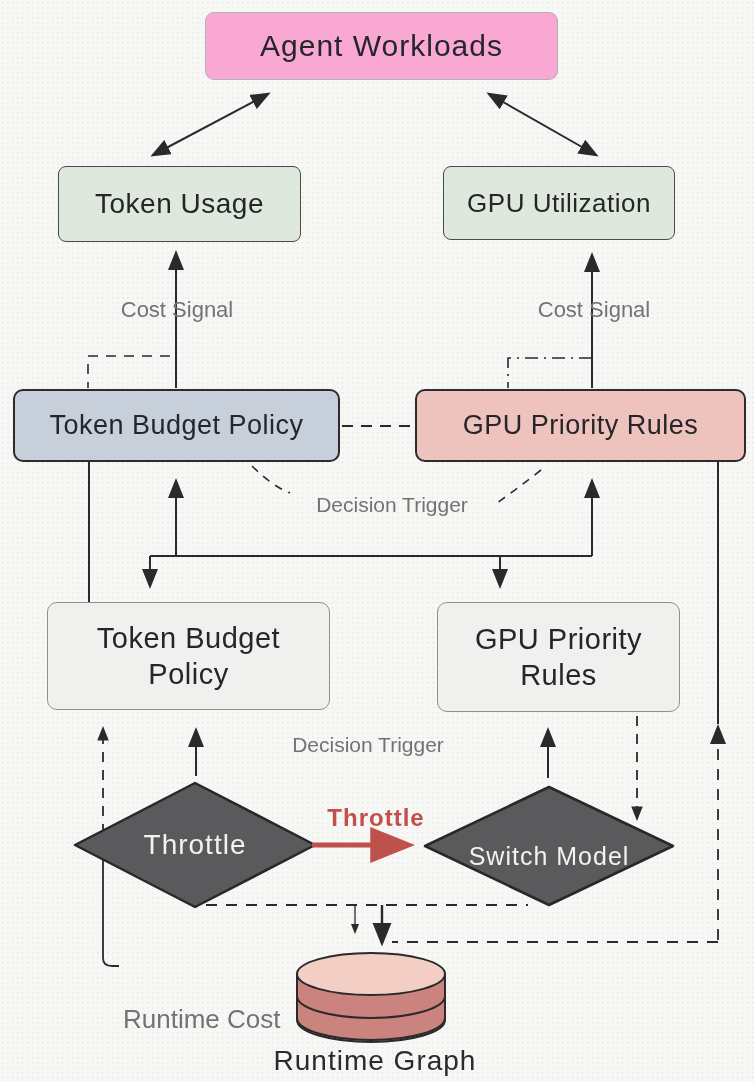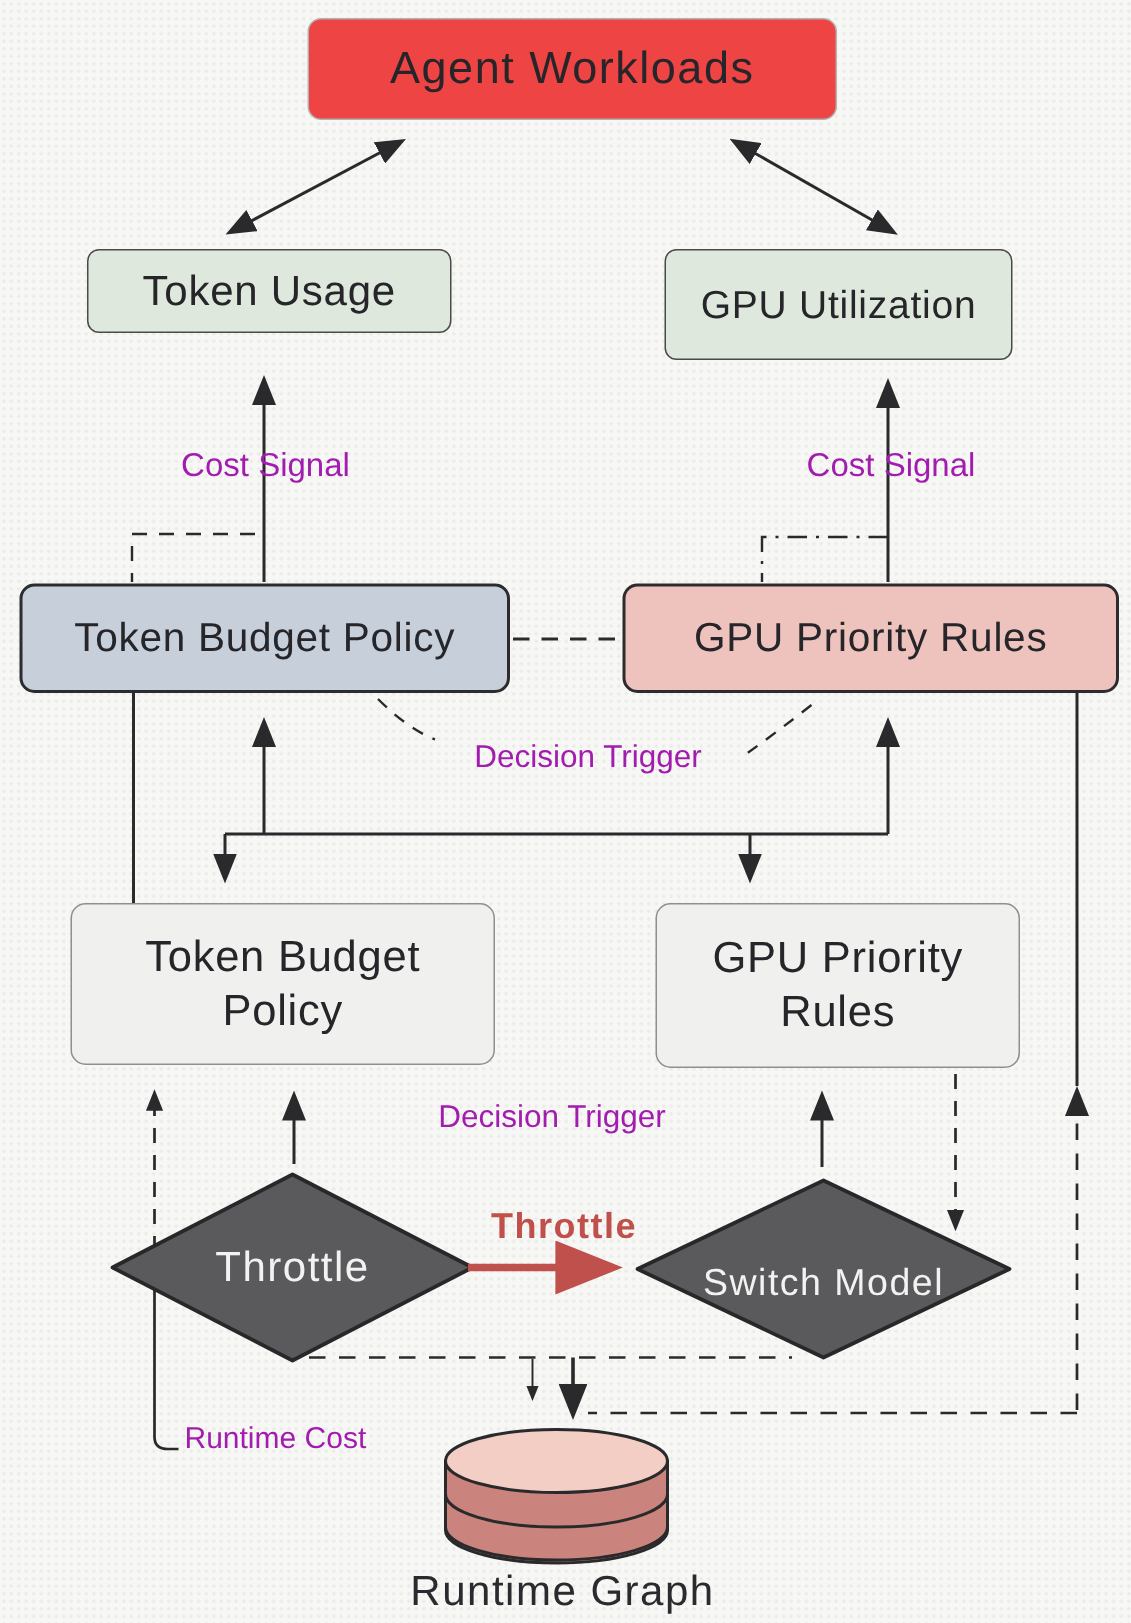--- a/index.html
+++ b/index.html
@@ -9,26 +9,26 @@
     color:#26262a;
     background-color:#f7f7f5;
     background-image:radial-gradient(#ecece9 1px, transparent 1px);
     background-size:5px 5px;
   }
   svg.overlay{position:absolute;left:0;top:0;width:754px;height:1082px;}
   .node{
     position:absolute;display:flex;align-items:center;justify-content:center;
     text-align:center;box-sizing:border-box;letter-spacing:.5px;
   }
-  .node-top{background:#ef4444;border:1.5px solid #b2b2b0;border-radius:9px;font-size:30px;letter-spacing:1px;}
+  .node-top{background:#f9a8d4;border:1.5px solid #b2b2b0;border-radius:9px;font-size:30px;letter-spacing:1px;}
   .node-green{background:#dfe8dc;border:1.5px solid #4a4a48;border-radius:8px;}
   .node-blue{background:#c7cfda;border:2px solid #2c2c2e;border-radius:10px;font-size:27px;}
   .node-pink{background:#eec3bd;border:2px solid #2c2c2e;border-radius:10px;font-size:27px;}
   .node-gray{background:#f0f0ee;border:1.5px solid #8f8f8d;border-radius:10px;font-size:29px;line-height:1.25;}
-  .edge-label{position:absolute;white-space:nowrap;font-size:22px;color:#a21caf;}
+  .edge-label{position:absolute;white-space:nowrap;font-size:22px;color:#737373;}
   .diamond-label{position:absolute;color:#f2f2f2;white-space:nowrap;transform:translate(-50%,-50%);letter-spacing:1px;}
   .center-label{transform:translate(-50%,-50%);}
   .red-label{color:#c0504b;font-weight:bold;font-size:24px;letter-spacing:1px;}
   .db-label{font-size:28px;letter-spacing:1px;color:#2b2b2f;}
 </style>
 </head>
 <body>
 
 <svg class="overlay" viewBox="0 0 754 1082">
   <defs>
@@ -94,21 +94,21 @@
   <g stroke="#2a2a2c" stroke-width="2">
     <path d="M297,974 L297,1020 A74,22 0 0 0 445,1020 L445,974 Z" fill="#ca847d"></path>
     <path d="M297,996 A74,22 0 0 0 445,996" fill="none"></path>
     <path d="M297,1018 A74,22 0 0 0 445,1018" fill="none"></path>
     <ellipse cx="371" cy="974" rx="74" ry="21" fill="#f3cec4"></ellipse>
   </g>
 </svg>
 
 <div class="node node-top" style="left:205px;top:12px;width:353px;height:68px;">Agent Workloads</div>
 
-<div class="node node-green" style="left:58px;top:166px;width:243px;height:56px;font-size:28px;">Token Usage</div>
+<div class="node node-green" style="left:58px;top:166px;width:243px;height:76px;font-size:28px;">Token Usage</div>
 
 <div class="node node-green" style="left:443px;top:166px;width:232px;height:74px;font-size:26px;">GPU Utilization</div>
 
 <div class="node node-blue" style="left:13px;top:389px;width:327px;height:73px;">Token Budget Policy</div>
 
 <div class="node node-pink" style="left:415px;top:389px;width:331px;height:73px;">GPU Priority Rules</div>
 
 <div class="node node-gray" style="left:47px;top:602px;width:283px;height:108px;padding:0 35px;">Token Budget Policy</div>
 
 <div class="node node-gray" style="left:437px;top:602px;width:243px;height:110px;padding:0 30px;">GPU Priority Rules</div>
@@ -116,19 +116,19 @@
 <div class="edge-label center-label" style="left:177px;top:310px;">Cost Signal</div>
 
 <div class="edge-label center-label" style="left:594px;top:310px;">Cost Signal</div>
 
 <div class="edge-label center-label" style="left:392px;top:505px;font-size:21px;">Decision Trigger</div>
 
 <div class="edge-label center-label" style="left:368px;top:745px;font-size:21px;">Decision Trigger</div>
 
 <div class="edge-label center-label red-label" style="left:376px;top:818px;">Throttle</div>
 
-<div class="edge-label" style="left:123px;top:948px;font-size:20px;">Runtime Cost</div>
+<div class="edge-label" style="left:123px;top:1004px;font-size:26px;">Runtime Cost</div>
 
 <div class="diamond-label" style="left:195px;top:845px;font-size:28px;">Throttle</div>
 
 <div class="diamond-label" style="left:549px;top:846px;font-size:25px;margin-top:10px;">Switch Model</div>
 
 <div class="edge-label center-label db-label" style="left:375px;top:1061px;">Runtime Graph</div>
 
 </body></html>

